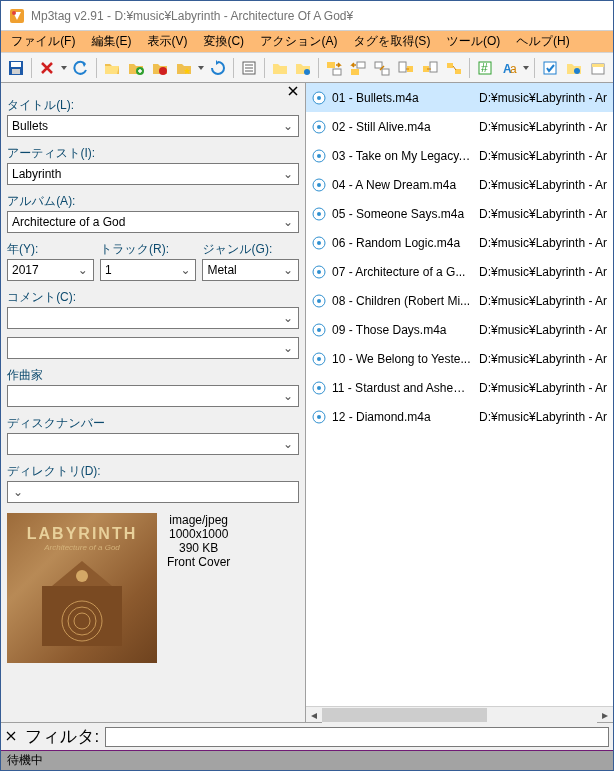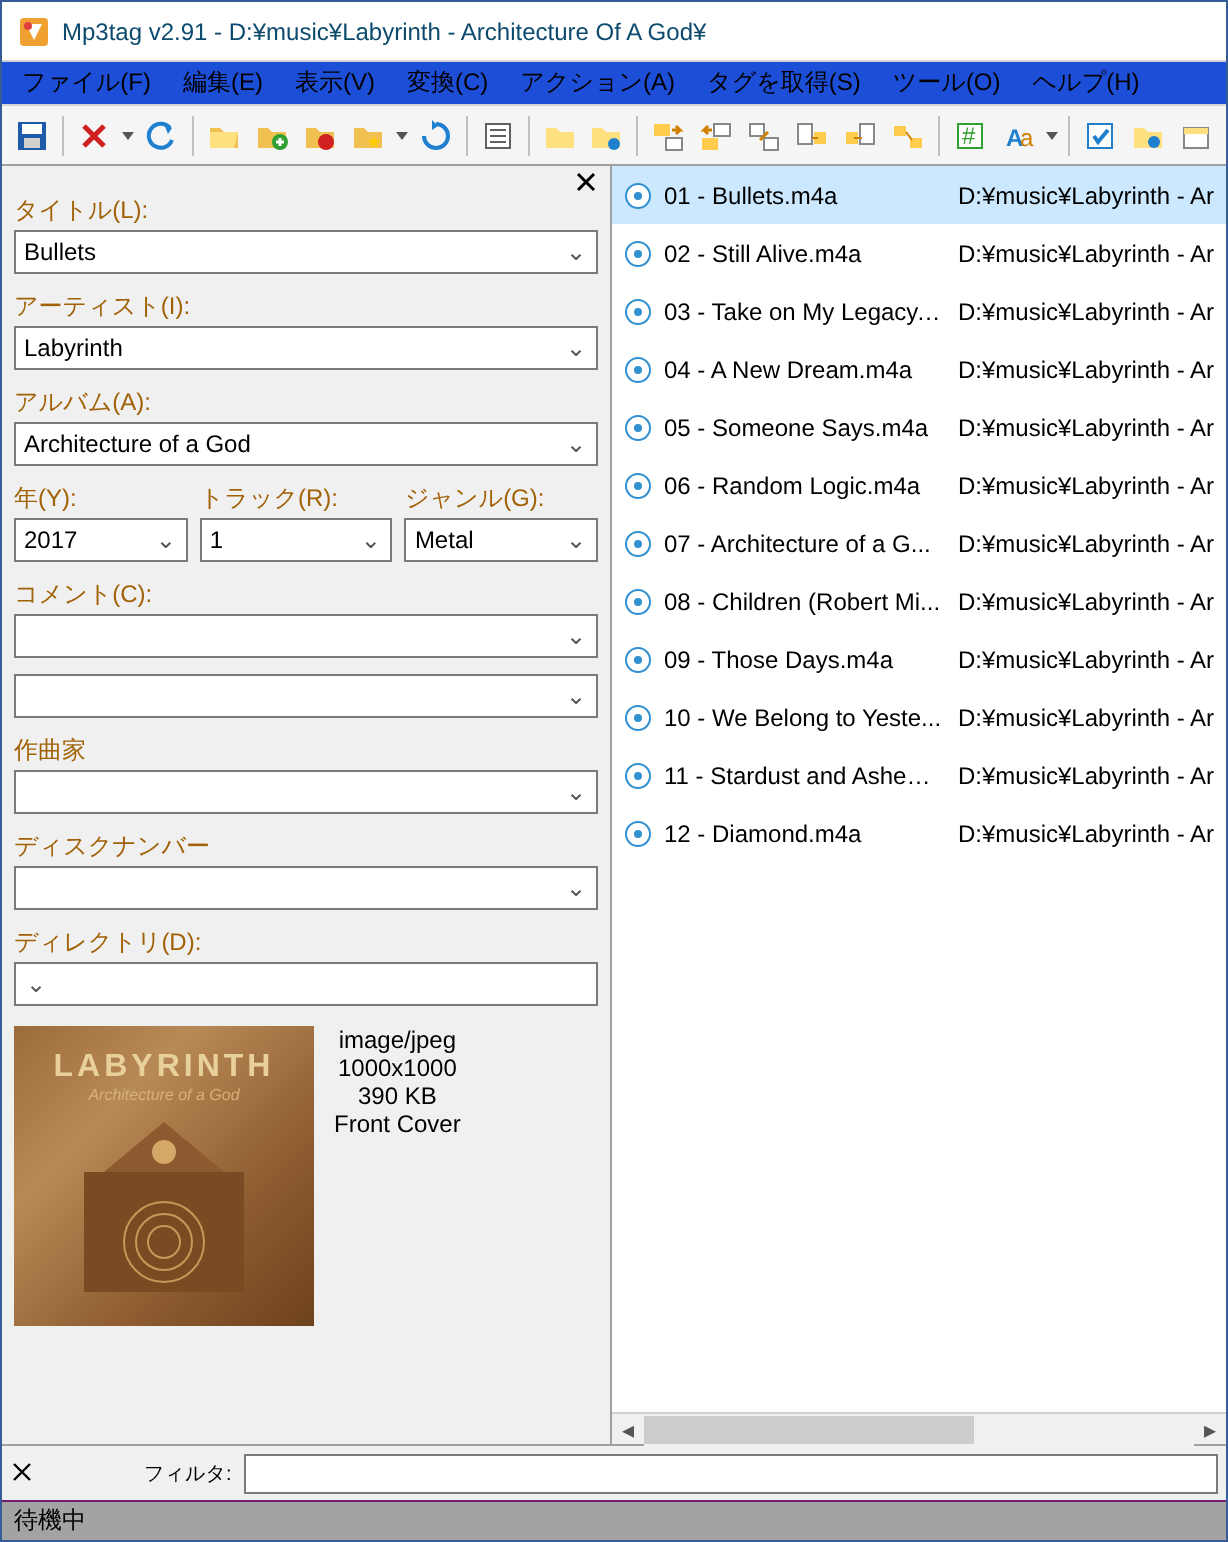--- a/index.html
+++ b/index.html
@@ -1,31 +1,31 @@
 <!DOCTYPE html>
 <html><head>
 <meta charset="utf-8">
 <style>
 * { box-sizing: border-box; margin: 0; padding: 0; font-family: "Meiryo UI", "MS UI Gothic", Arial, sans-serif; font-size: 12px; }
 body { background: #fff; width: 614px; height: 771px; overflow: hidden; border: 1px solid #365d95; }
 .titlebar { background: #fff; height: 30px; display: flex; align-items: center; padding: 0 8px; border-bottom: 1px solid #d0d0d0; }
 .titlebar .app-icon { width: 16px; height: 16px; margin-right: 6px; }
-.titlebar .title { color: #0c4a6e; font-size: 12px; }
-.menubar { background: #1d4ed8; height: 22px; display: flex; align-items: center; border-bottom: 1px solid #d4d4d4; padding: 0 2px; }
+.titlebar .title { color: #737373; font-size: 12px; }
+.menubar { background: #fdba74; height: 22px; display: flex; align-items: center; border-bottom: 1px solid #d4d4d4; padding: 0 2px; }
 .menubar .menu-item { padding: 2px 8px; cursor: default; }
 .toolbar { background: #f5f5f5; height: 30px; display: flex; align-items: center; border-bottom: 1px solid #a0a0a0; padding: 2px 4px; gap: 2px; }
 .toolbar .tb-btn { width: 22px; height: 22px; display: flex; align-items: center; justify-content: center; cursor: default; border: 1px solid transparent; }
 .toolbar .sep { width: 1px; height: 20px; background: #c0c0c0; margin: 0 2px; }
 .toolbar .dd { width: 8px; height: 22px; display:flex; align-items:center; justify-content:center; }
 .main-area { display: flex; height: calc(100% - 30px - 22px - 30px - 28px - 20px); }
 .tag-panel { width: 305px; background: #f0f0f0; border-right: 1px solid #a0a0a0; padding: 6px; position: relative; overflow: hidden; }
 .tag-panel .close-x { position: absolute; top: 2px; right: 4px; width: 14px; height: 14px; cursor: default; }
 .tag-panel .field-group { margin-bottom: 4px; margin-top: 8px; }
 .tag-panel .field-group:first-of-type { margin-top: 14px; }
-.tag-panel label { display: block; font-size: 12px; margin-bottom: 1px; color: #a16207; }
+.tag-panel label { display: block; font-size: 12px; margin-bottom: 1px; color: #0c4a6e; }
 .tag-panel .combo { width: 100%; height: 22px; border: 1px solid #7a7a7a; background: #fff; display: flex; align-items: center; padding: 0 4px; position: relative; }
 .tag-panel .combo .val { flex: 1; overflow: hidden; white-space: nowrap; }
 .tag-panel .combo .arrow { width: 12px; text-align: center; color: #555; }
 .tag-panel .row3 { display: flex; gap: 6px; }
 .tag-panel .row3 > div { flex: 1; }
 .tag-panel .row3 > div:first-child { flex: 0.9; }
 .tag-panel .cover-row { display: flex; margin-top: 10px; gap: 10px; }
 .tag-panel .cover-img { width: 150px; height: 150px; background: linear-gradient(135deg,#9c6b3a 0%,#b88a56 30%,#8c5a2e 70%,#6e421e 100%); display:flex; flex-direction:column; align-items:center; justify-content:flex-start; padding-top:12px; color:#e8d09a; font-family: serif; }
 .tag-panel .cover-img .logo { font-size: 16px; letter-spacing: 2px; font-weight: bold; }
 .tag-panel .cover-img .sub { font-size: 8px; font-style: italic; color:#d4b27a; }
@@ -40,21 +40,21 @@
 .file-row.sel { background: #cce8ff; }
 .file-row .icon { width: 18px; display:flex; align-items:center; justify-content:center; margin-left: 4px; }
 .file-row .fn { width: 143px; padding-left: 4px; overflow: hidden; white-space: nowrap; text-overflow: ellipsis; }
 .file-row .path { flex: 1; padding-left: 8px; overflow: hidden; white-space: nowrap; }
 .hscroll { height: 16px; background: #f0f0f0; border-top: 1px solid #d0d0d0; display:flex; align-items:center; }
 .hscroll .arrow { width:16px; height:16px; display:flex; align-items:center; justify-content:center; color:#555; }
 .hscroll .track { flex:1; height:16px; background:#f0f0f0; position:relative; }
 .hscroll .thumb { position:absolute; left:0; width:60%; height:14px; top:1px; background:#cdcdcd; }
 .filter-bar { height: 28px; background: #f0f0f0; border-top: 1px solid #a0a0a0; display: flex; align-items: center; padding: 0 4px; gap: 6px; }
 .filter-bar .close-x { width: 14px; height: 14px; }
-.filter-bar label { font-size: 10px; margin-left: 47px; }
+.filter-bar label { font-size: 17px; }
 .filter-bar .filter-input { flex: 1; height: 20px; border: 1px solid #7a7a7a; background: #fff; }
 .status-bar { height: 20px; background: #a3a3a3; border-top: 1px solid #701a75; display: flex; align-items: center; padding: 0 6px; font-size: 12px; }
 svg { display: block; }
 .small-combo { width: 80px; }
 </style>
 </head>
 <body>
 
 <div class="titlebar">
   <span class="app-icon">

